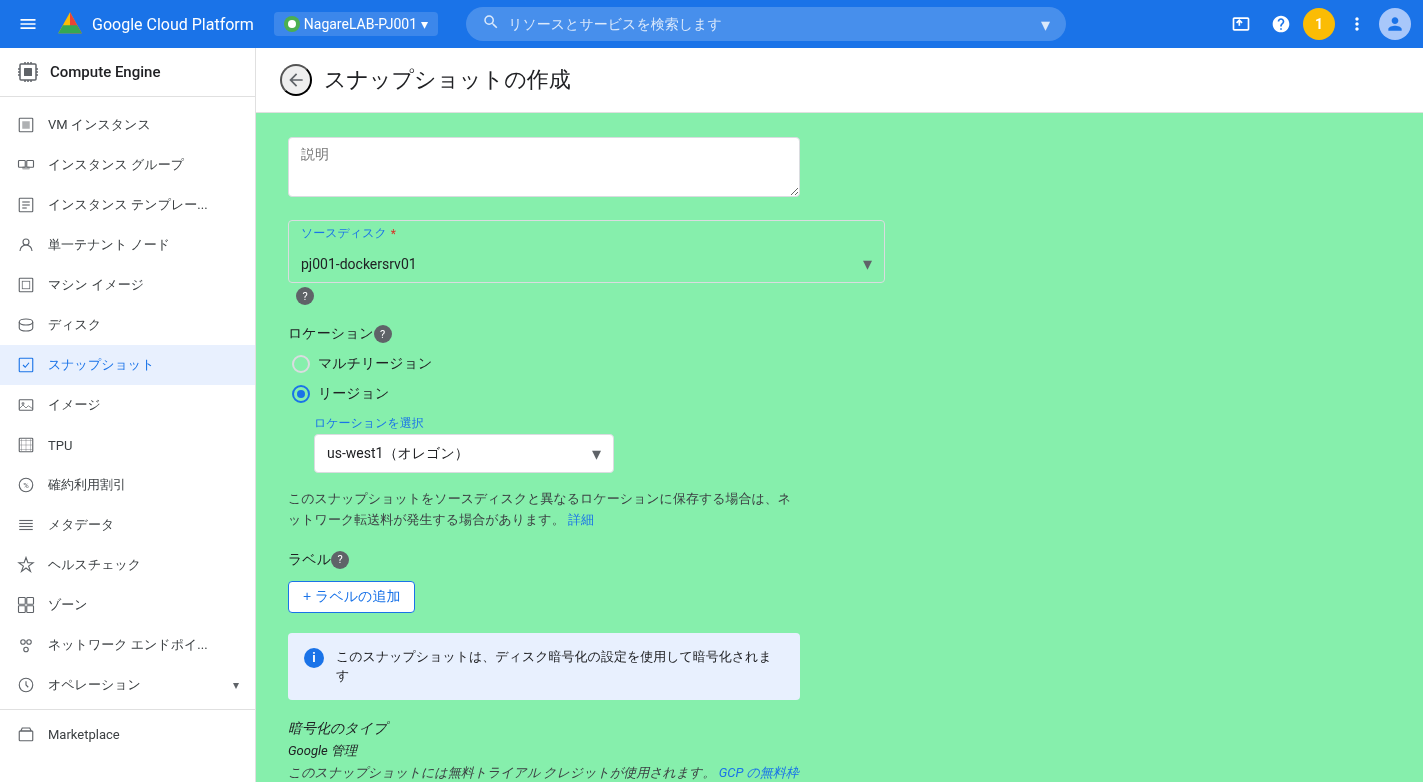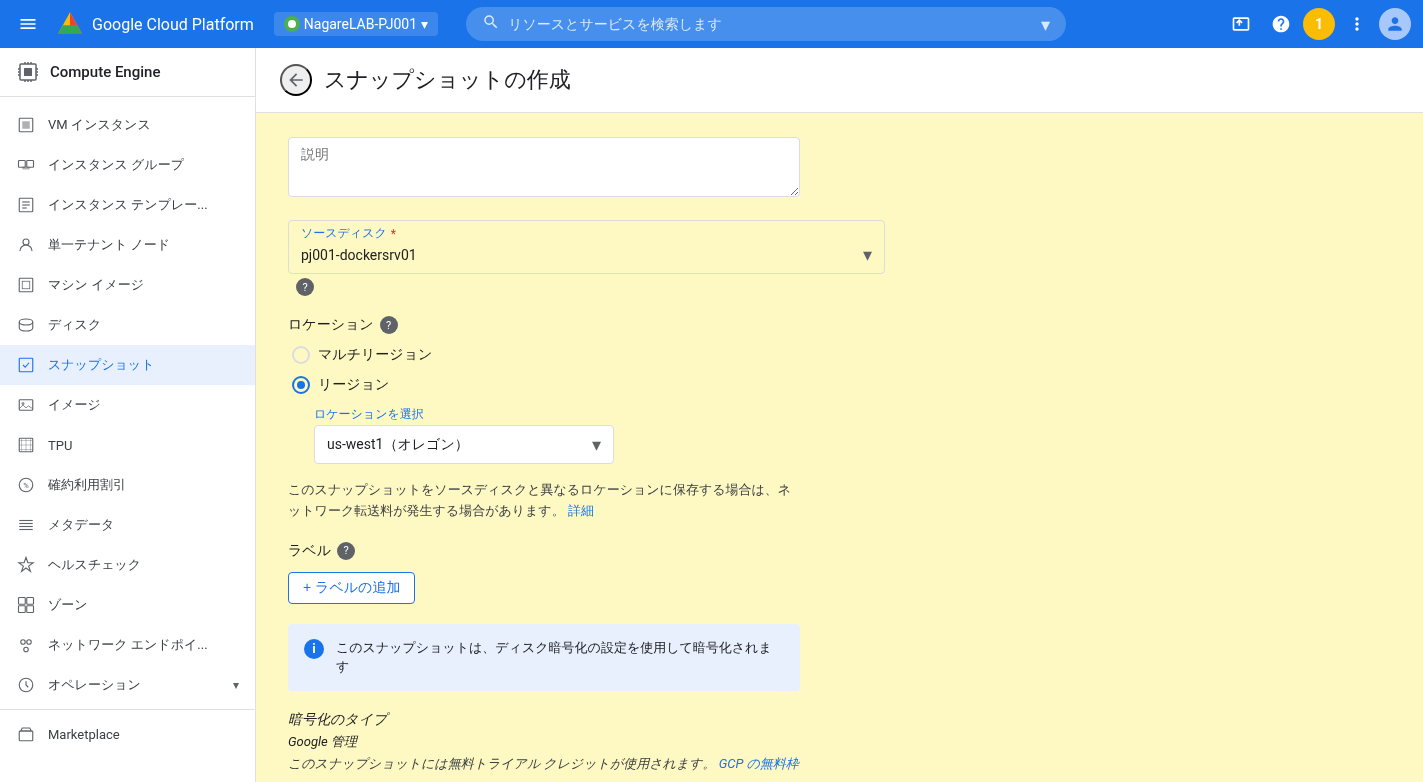--- a/index.html
+++ b/index.html
@@ -207,21 +207,21 @@
     .sidebar-divider {
       height: 1px;
       background: #e0e0e0;
       margin: 4px 0;
     }
 
     
     .main-content {
       flex: 1;
       overflow-y: auto;
-      background: #fef9c3;
+      background: #86efac;
     }
     .page-header {
       display: flex;
       align-items: center;
       gap: 12px;
       padding: 16px 24px;
       border-bottom: 1px solid #e0e0e0;
       background: #fff;
       position: sticky;
       top: 0;
@@ -270,21 +270,20 @@
     
     .location-section {
       margin-bottom: 20px;
     }
     .section-title {
       font-size: 14px;
       color: #202124;
       font-weight: 400;
       display: flex;
       align-items: center;
-      gap: 6px;
       margin-bottom: 12px;
     }
     .help-icon {
       width: 18px;
       height: 18px;
       border-radius: 50%;
       background: #5f6368;
       color: #fff;
       font-size: 11px;
       display: flex;
@@ -716,21 +715,21 @@
       <div class="form-field">
         <textarea class="description-textarea" placeholder="説明" style=""></textarea>
       </div>
 
       <div class="form-field">
         <div style="border: 1px solid #dadce0; border-radius:4px; width:597px; padding: 4px 12px 8px 12px; position:relative;">
           <div style="display:flex; align-items:center; gap:4px;">
             <span style="font-size:12px; color:#1a73e8;">ソースディスク</span>
             <span style="font-size:12px; color:#d93025;">*</span>
           </div>
-          <div style="display:flex; align-items:center; margin-top:2px;">
+          <div style="display:flex; align-items:center; margin-top:11px;">
             <span style="flex:1; font-size:14px; color:#202124;">pj001-dockersrv01</span>
             <span style="color:#5f6368; font-size:18px; cursor:pointer;">▾</span>
           </div>
         </div>
         <span style="display:inline-block; margin-left:8px; margin-top:4px;">
           <div class="help-icon">?</div>
         </span>
       </div>
 
       <div class="location-section">

